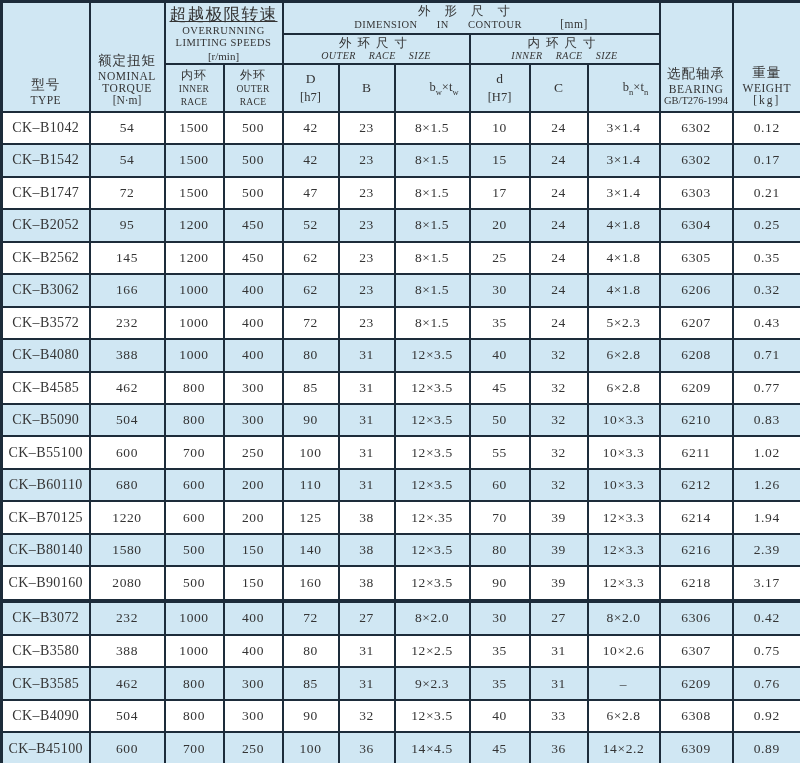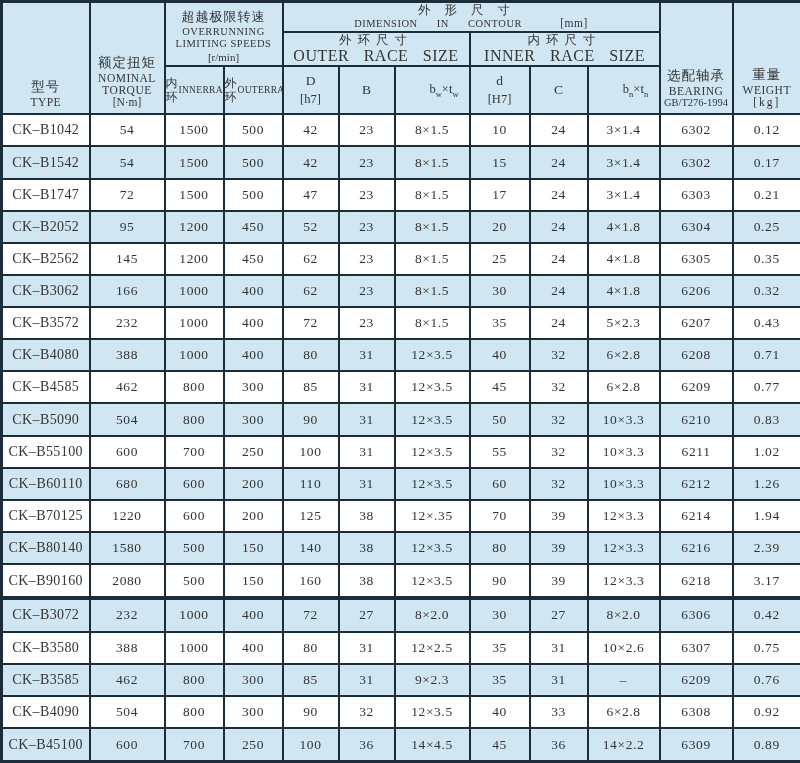--- a/index.html
+++ b/index.html
@@ -23,36 +23,36 @@
     padding:0;overflow:hidden;
   }
   thead th{background:var(--blue);font-weight:normal;}
   tbody td{background:#ffffff;font-size:13.5px;letter-spacing:0.6px;}
   tbody tr.alt td{background:var(--blue);}
   tbody tr.group-start td{border-top-width:4px;}
   tbody td.type-cell{font-size:14px;letter-spacing:0.4px;}
   tr.h1{height:29px;} tr.h2{height:28px;} tr.h3{height:48px;}
 
   .vflex{display:flex;flex-direction:column;justify-content:flex-end;align-items:center;height:99px;}
-  .vflex-sm{display:flex;justify-content:space-evenly;align-items:center;height:44px;}
+  .vflex-sm{display:flex;flex-direction:column;justify-content:space-evenly;align-items:center;height:44px;}
   .zh{font-size:13.5px;letter-spacing:1px;}
   .en{font-size:11.5px;letter-spacing:0.5px;}
   .en-sm{font-size:9.5px;letter-spacing:0.3px;line-height:1.15;}
   .zh-sm{font-size:12px;letter-spacing:1px;line-height:1.2;}
   .unit{font-size:11.5px;}
   .speeds-cell{line-height:1.18;padding-top:2px;}
-  .speeds-cell .zh{font-size:13px;}
+  .speeds-cell .zh{font-size:17px;text-decoration:underline;}
   .speeds-cell .en{font-size:10.5px;display:block;}
   .speeds-cell .unit{font-size:11px;display:block;}
   .dim-title{line-height:1.15;}
   .dim-title .zh{font-size:12.5px;letter-spacing:14px;display:block;}
   .dim-title .en{font-size:10.5px;word-spacing:16px;display:block;letter-spacing:0.5px;}
   .race-size{line-height:1.15;}
   .race-size .zh{font-size:12.5px;letter-spacing:6px;display:block;}
-  .race-size .en{font-size:16px;word-spacing:10px;display:block;}
+  .race-size .en{font-size:10px;word-spacing:10px;display:block;font-style:italic;}
   .sym-cell{font-size:13.5px;line-height:1.35;}
   .sym-cell .tol{font-size:12.5px;}
   .sub-cell{font-size:12.5px;padding-left:24px;}
   .sub-cell sub{font-size:8.5px;}
   .std{font-size:10.5px;letter-spacing:0;}
   .kg{letter-spacing:2px;}
 </style>
 </head>
 <body>
 

